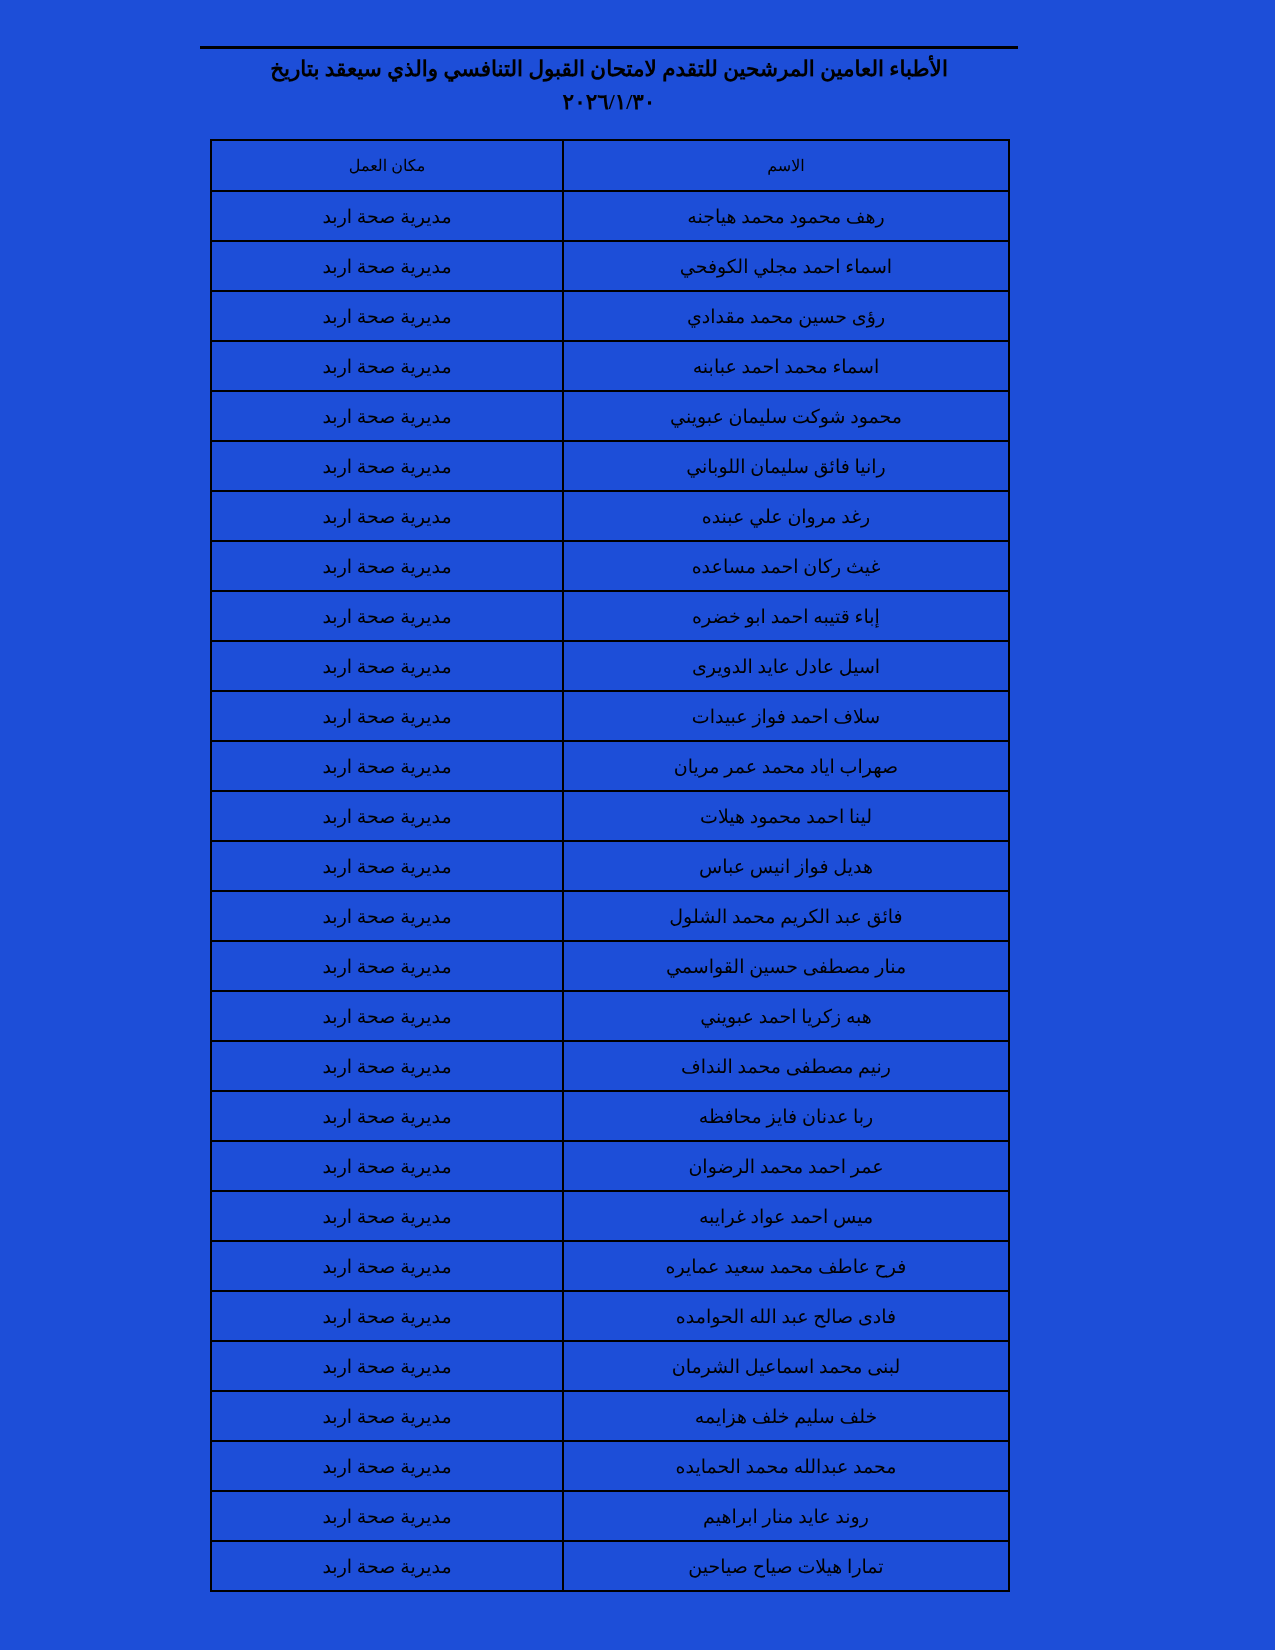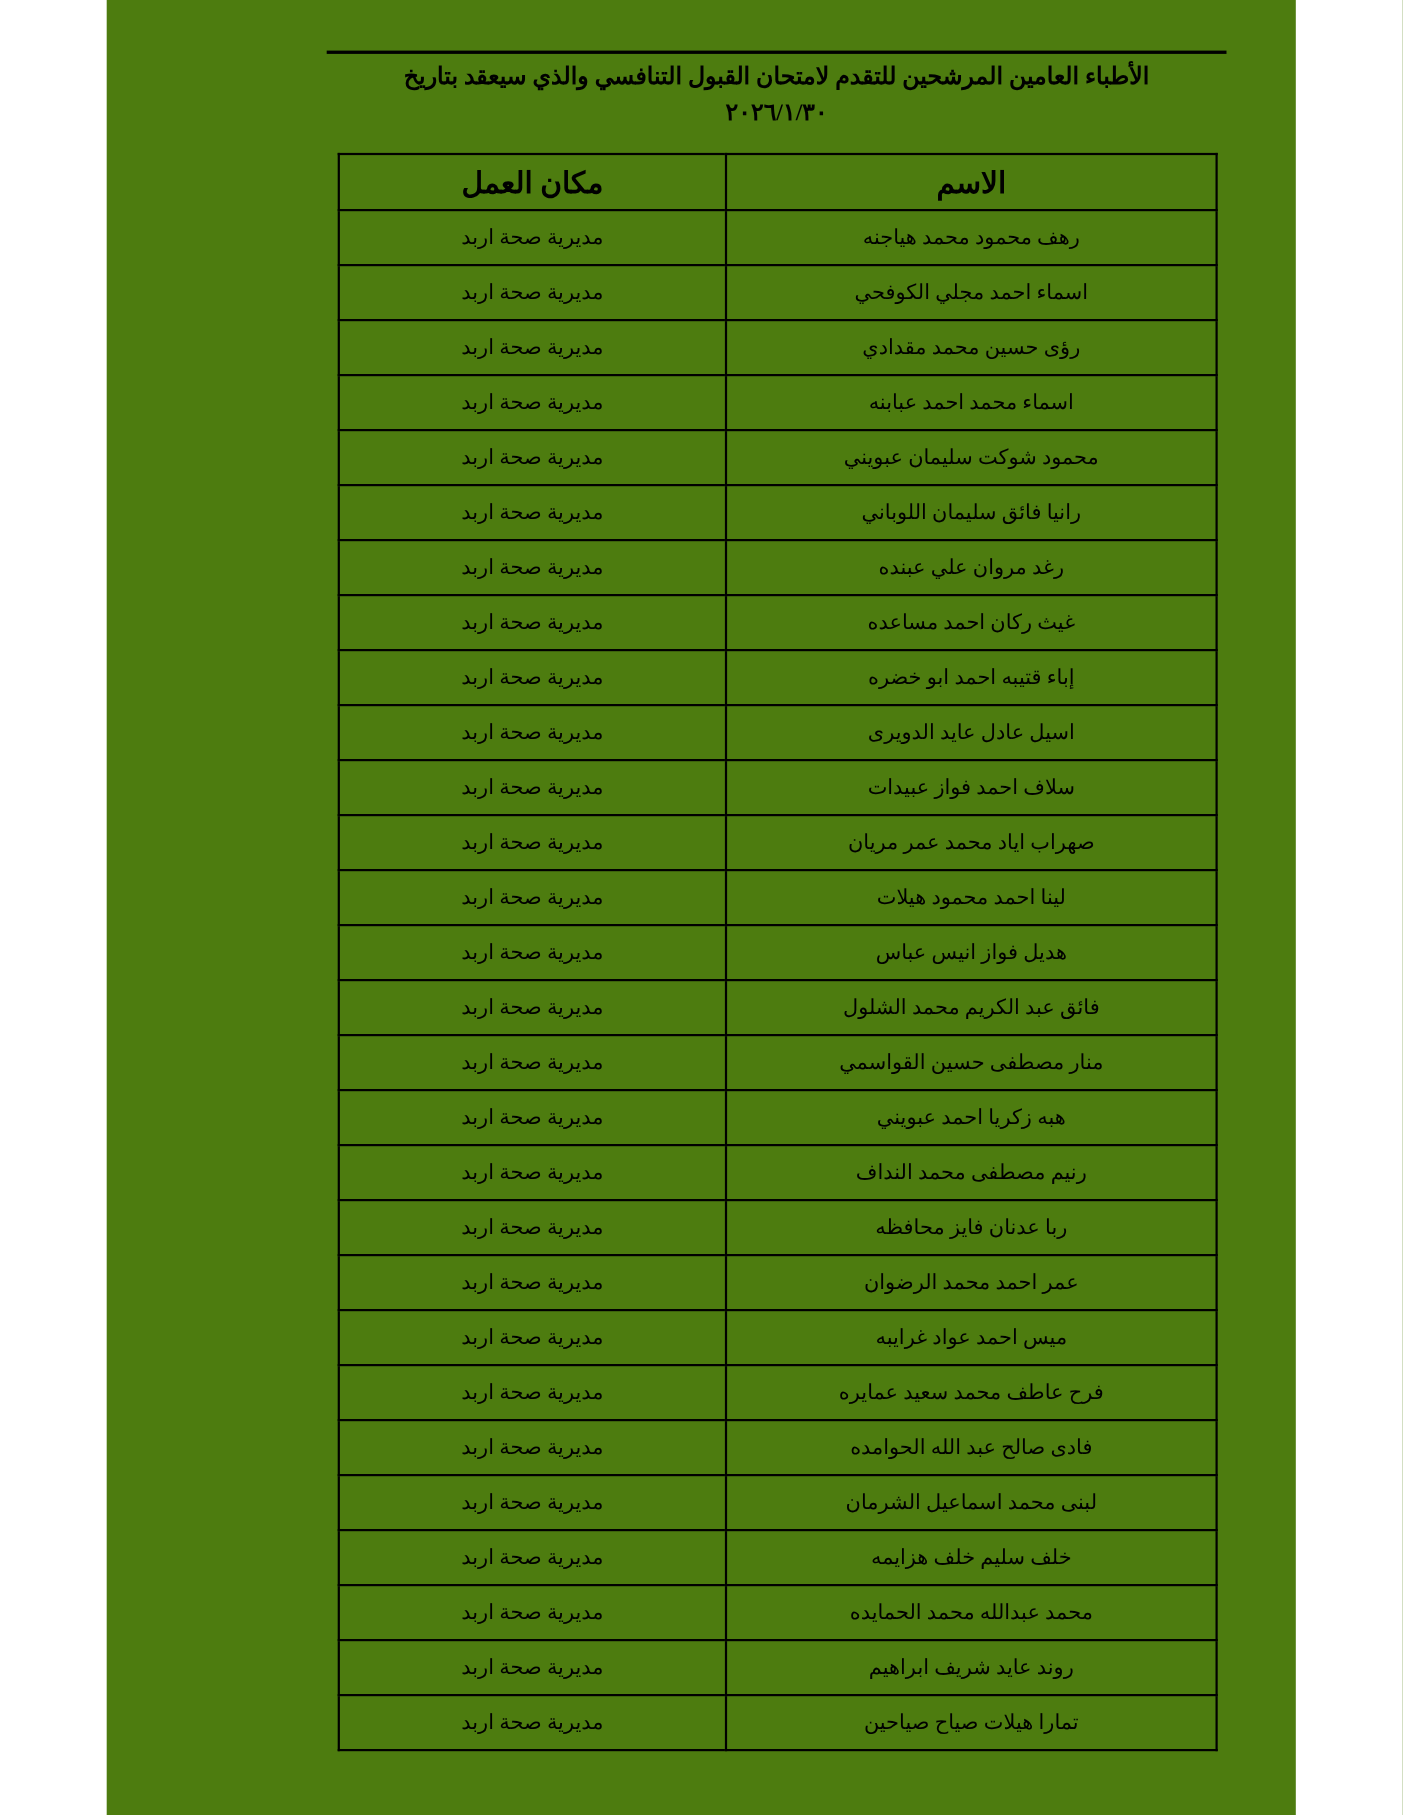--- a/index.html
+++ b/index.html
@@ -3,23 +3,23 @@
 <meta charset="utf-8">
 <style>
   html, body {
     margin: 0;
     padding: 0;
     background: #ffffff;
   }
 
   .page {
     position: relative;
-    width: 1081px;
+    width: 1275px;
     height: 1650px;
-    background: #4d7c0f;
+    background: #1d4ed8;
     margin: 0 auto;
     overflow: hidden;
     font-family: "Liberation Serif", "DejaVu Serif", serif;
     color: #000000;
   }
 
   
   .top-rule {
     position: absolute;
     left: 200px;
@@ -60,22 +60,22 @@
     height: 48px;
     padding: 0 6px;
     text-align: center;
     vertical-align: middle;
     font-size: 19px;
     font-weight: normal;
     white-space: nowrap;
     overflow: hidden;
   }
   .roster-table thead th {
-    font-weight: bold;
-    font-size: 27px;
+    font-weight: normal;
+    font-size: 16px;
     height: 49px;
   }
   .col-name   { width: 446px; }
   .col-place  { width: 352px; }
 
   .cell-name  { font-size: 19.5px; }
   .cell-place { font-size: 19px; margin-top: 20px; }
 </style>
 </head>
 <body>
@@ -199,21 +199,21 @@
         </tr>
         <tr>
           <td class="cell-name">خلف سليم خلف هزايمه</td>
           <td class="cell-place">مديرية صحة اربد</td>
         </tr>
         <tr>
           <td class="cell-name">محمد عبدالله محمد الحمايده</td>
           <td class="cell-place">مديرية صحة اربد</td>
         </tr>
         <tr>
-          <td class="cell-name">روند عايد شريف ابراهيم</td>
+          <td class="cell-name">روند عايد منار ابراهيم</td>
           <td class="cell-place">مديرية صحة اربد</td>
         </tr>
         <tr>
           <td class="cell-name">تمارا هيلات صياح صياحين</td>
           <td class="cell-place">مديرية صحة اربد</td>
         </tr>
       </tbody>
   </table>
 
 </div>

